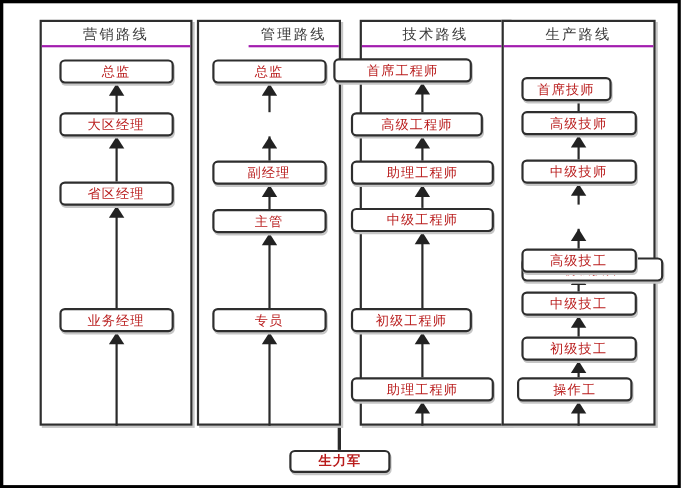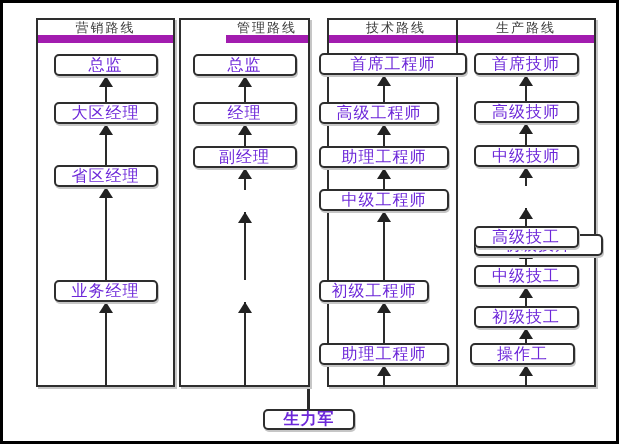--- a/index.html
+++ b/index.html
@@ -21,43 +21,43 @@
     position: absolute;
     box-sizing: border-box;
     border: 2px solid #2e2e2e;
     background: #ffffff;
     box-shadow: 2px 2px 0 #c6c6c6;
     z-index: 1;
   }
   .column-header {
     box-sizing: border-box;
     height: 23px;
-    border-bottom: 8px solid #a21caf;
+    border-bottom: 2px solid #a21caf;
     display: flex;
     align-items: center;
     justify-content: center;
     font-size: 13px;
     letter-spacing: 2px;
     color: #3a3a3a;
     white-space: nowrap;
   }
   .node {
     position: absolute;
     box-sizing: border-box;
     height: 22px;
     border: 2px solid #2e2e2e;
     border-radius: 5px;
     background: #ffffff;
     box-shadow: 1px 2px 0 #c6c6c6;
     display: flex;
     align-items: center;
     justify-content: center;
-    font-size: 16px;
+    font-size: 12px;
     letter-spacing: 1px;
-    color: #6d28d9;
+    color: #b91c1c;
     white-space: nowrap;
     z-index: 3;
   }
   .arrow {
     position: absolute;
     width: 14px;
     z-index: 2;
   }
   .arrow .shaft {
     position: absolute;
@@ -112,22 +112,23 @@
       <div class="head"></div>
     </div>
     <div class="arrow" style="left: 95.5px; top: 299px; height: 85px;">
       <div class="shaft"></div>
       <div class="head"></div>
     </div>
     <div class="column" style="left: 176px; top: 15px; width: 131px; height: 369px; padding-left: 45px;">
       <div class="column-header">管理路线</div>
     </div>
     <div class="node" style="left: 189.5px; top: 51px; width: 104px;">总监</div>
-    <div class="node" style="left: 189.5px; top: 99px; width: 104px;">经理</div>
     <div class="node" style="left: 189.5px; top: 143px; width: 104px;">副经理</div>
+    <div class="node" style="left: 189.5px; top: 187px; width: 104px;">主管</div>
+    <div class="node" style="left: 189.5px; top: 277px; width: 104px;">专员</div>
     <div class="arrow" style="left: 234.5px; top: 73px; height: 26px;">
       <div class="shaft"></div>
       <div class="head"></div>
     </div>
     <div class="arrow" style="left: 234.5px; top: 121px; height: 22px;">
       <div class="shaft"></div>
       <div class="head"></div>
     </div>
     <div class="arrow" style="left: 234.5px; top: 165px; height: 22px;">
       <div class="shaft"></div>
@@ -137,21 +138,21 @@
       <div class="shaft"></div>
       <div class="head"></div>
     </div>
     <div class="arrow" style="left: 234.5px; top: 299px; height: 85px;">
       <div class="shaft"></div>
       <div class="head"></div>
     </div>
     <div class="column" style="left: 312px; top: 15px; width: 138px; height: 369px; margin-left: 12px;">
       <div class="column-header">技术路线</div>
     </div>
-    <div class="node" style="left: 316px; top: 50px; width: 148px;">首席工程师</div>
+    <div class="node" style="left: 300px; top: 50px; width: 126px;">首席工程师</div>
     <div class="node" style="left: 316px; top: 99px; width: 120px;">高级工程师</div>
     <div class="node" style="left: 316px; top: 143px; width: 130px;">助理工程师</div>
     <div class="node" style="left: 316px; top: 186px; width: 130px;">中级工程师</div>
     <div class="node" style="left: 316px; top: 277px; width: 110px;">初级工程师</div>
     <div class="node" style="left: 316px; top: 340px; width: 130px;">助理工程师</div>
     <div class="arrow" style="left: 374px; top: 72px; height: 27px;">
       <div class="shaft"></div>
       <div class="head"></div>
     </div>
     <div class="arrow" style="left: 374px; top: 121px; height: 22px;">
@@ -170,21 +171,21 @@
       <div class="shaft"></div>
       <div class="head"></div>
     </div>
     <div class="arrow" style="left: 374px; top: 362px; height: 22px;">
       <div class="shaft"></div>
       <div class="head"></div>
     </div>
     <div class="column" style="left: 453px; top: 15px; width: 140px; height: 369px;">
       <div class="column-header">生产路线</div>
     </div>
-    <div class="node" style="left: 470.5px; top: 50px; width: 105px;">首席技师</div>
+    <div class="node" style="left: 470.5px; top: 67px; width: 82px;">首席技师</div>
     <div class="node" style="left: 470.5px; top: 98px; width: 105px;">高级技师</div>
     <div class="node" style="left: 470.5px; top: 142px; width: 105px;">中级技师</div>
     <div class="node" style="left: 470.5px; top: 183px; width: 129px; margin-top: 48px;">初级技师</div>
     <div class="node" style="left: 470.5px; top: 223px; width: 105px;">高级技工</div>
     <div class="node" style="left: 470.5px; top: 262px; width: 105px;">中级技工</div>
     <div class="node" style="left: 470.5px; top: 303px; width: 105px;">初级技工</div>
     <div class="node" style="left: 467px; top: 340px; width: 105px;">操作工</div>
     <div class="arrow" style="left: 516px; top: 72px; height: 26px;">
       <div class="shaft"></div>
       <div class="head"></div>

